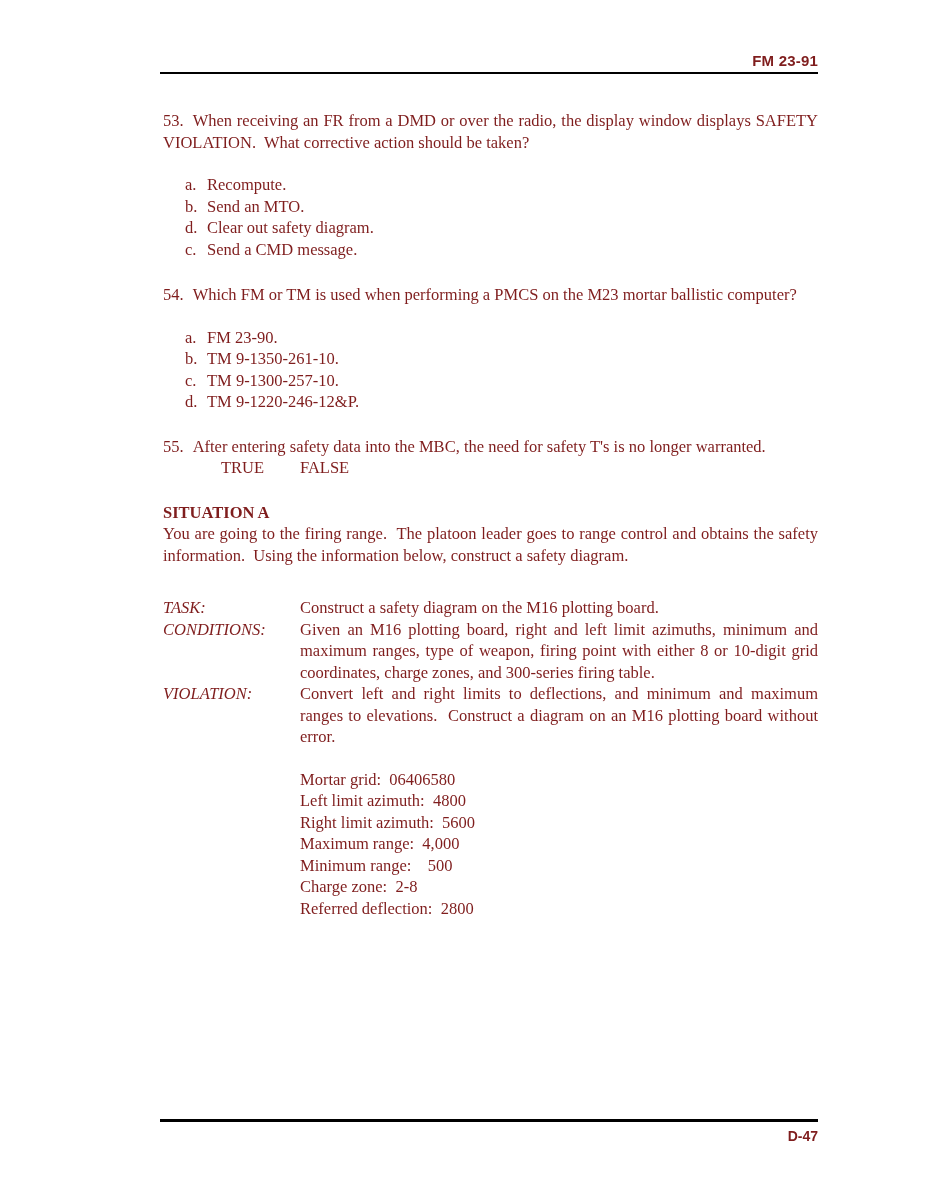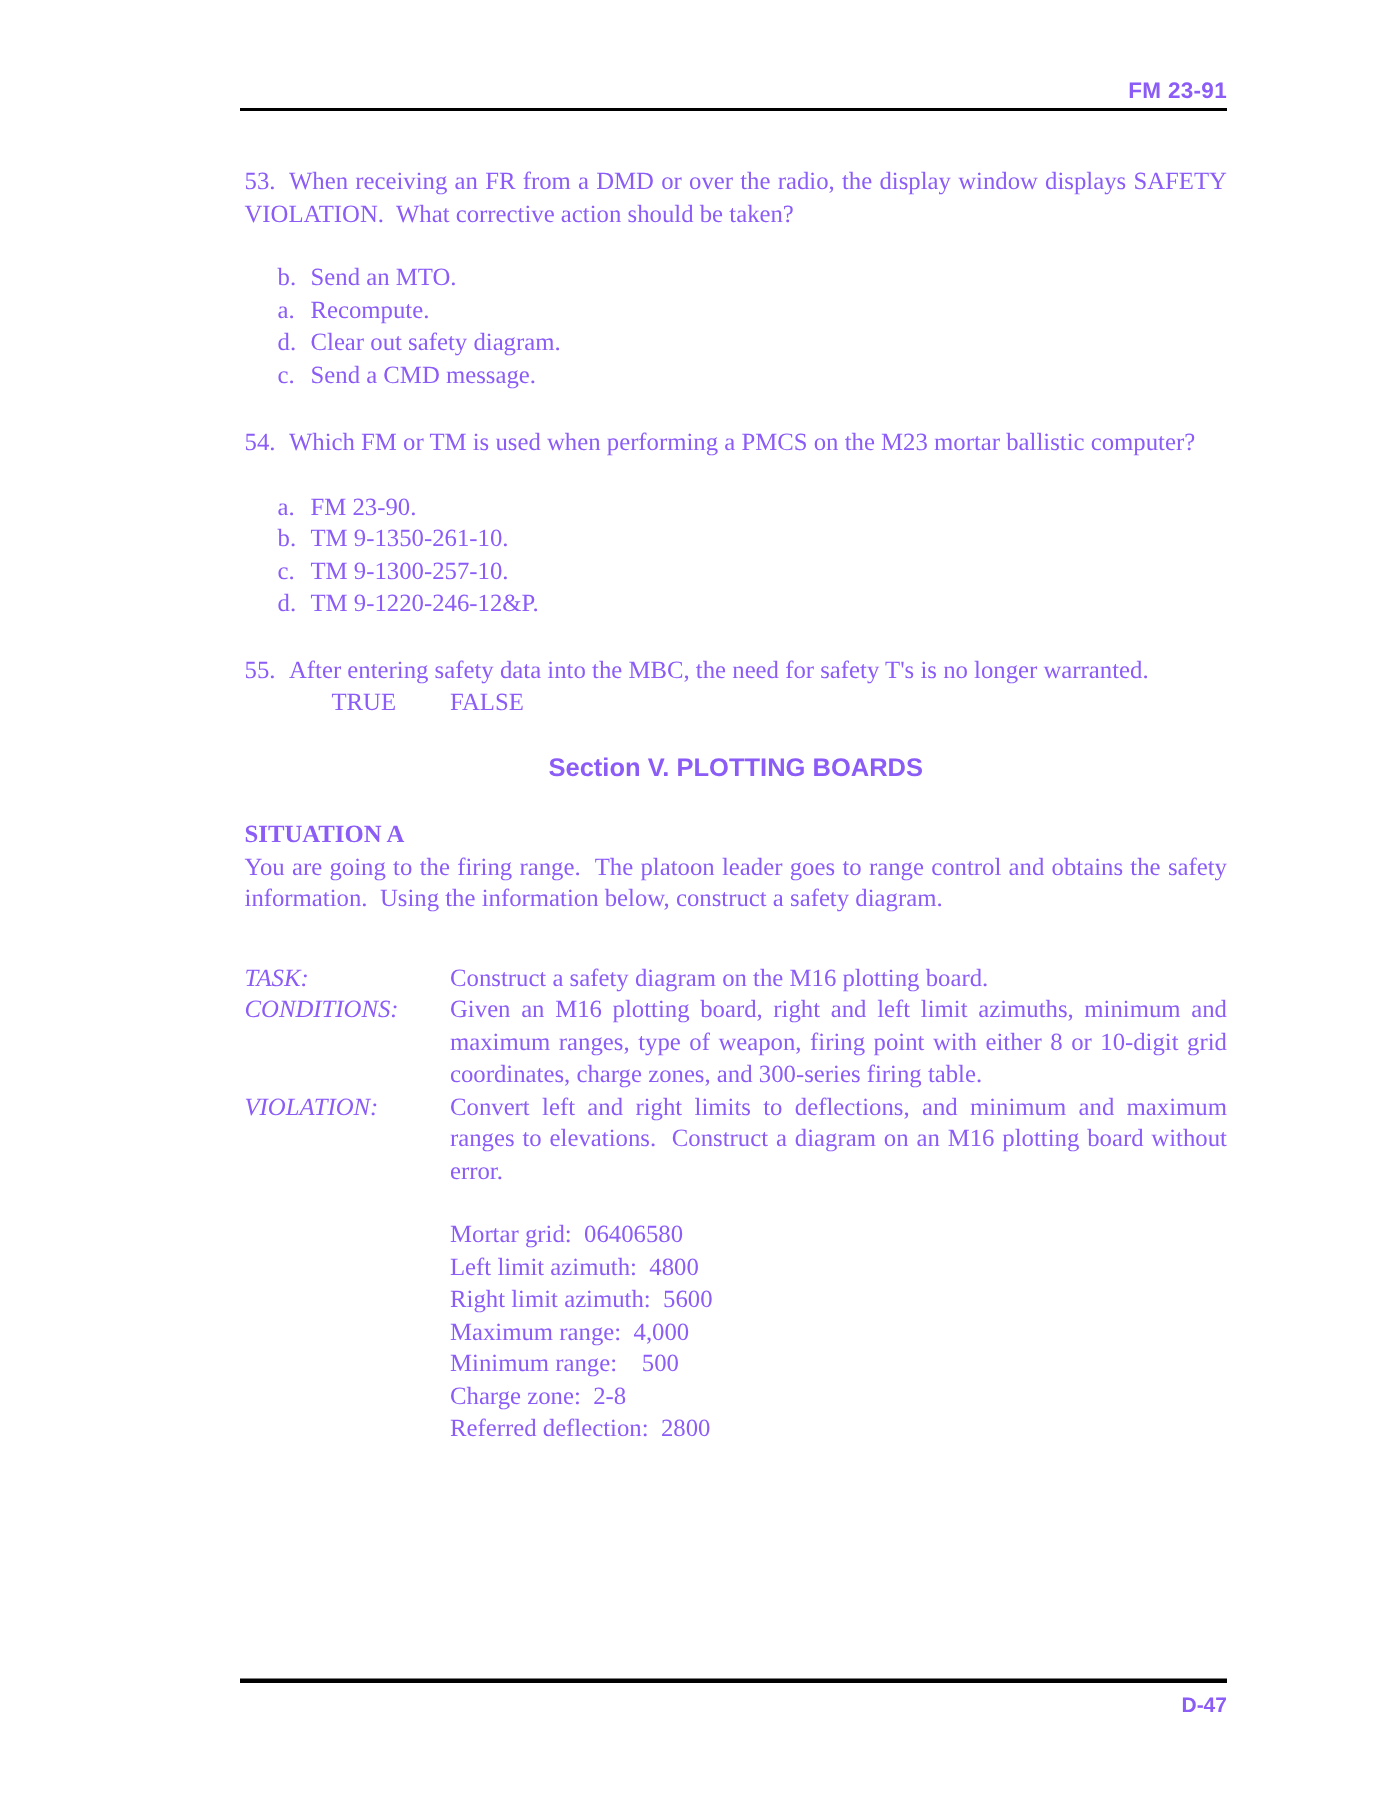--- a/index.html
+++ b/index.html
@@ -1,21 +1,21 @@
 <!DOCTYPE html>
 <html><head>
 <meta charset="utf-8">
 <style>
   html, body { margin: 0; padding: 0; background: #ffffff; }
   .page {
     position: relative;
     width: 926px;
     height: 1198px;
     background: #ffffff;
-    color: #8b5cf6;
+    color: #7f1d1d;
     font-family: "Liberation Serif", serif;
     font-size: 16.5px;
     line-height: 21.5px;
     overflow: hidden;
   }
   
   .header-title {
     position: absolute;
     top: 50px;
     right: 108px;
@@ -97,42 +97,41 @@
 <div class="page">
 
   <span class="header-title">FM 23-91</span>
   <div class="header-rule"></div>
 
   <div class="content">
 
     <p class="q-para" id="q53"><span class="q-num">53.</span><span>When receiving an FR from a DMD or over the radio, the display window displays SAFETY VIOLATION.  What corrective action should be taken?</span></p>
 
     <div class="options">
+      <div class="option"><span class="opt-letter">a.</span><span class="opt-text">Recompute.</span></div>
       <div class="option"><span class="opt-letter">b.</span><span class="opt-text">Send an MTO.</span></div>
-      <div class="option"><span class="opt-letter">a.</span><span class="opt-text">Recompute.</span></div>
       <div class="option"><span class="opt-letter">d.</span><span class="opt-text">Clear out safety diagram.</span></div>
       <div class="option"><span class="opt-letter">c.</span><span class="opt-text">Send a CMD message.</span></div>
     </div>
 
     <p class="q-para" id="q54"><span class="q-num">54.</span><span>Which FM or TM is used when performing a PMCS on the M23 mortar ballistic computer?</span></p>
 
     <div class="options">
       <div class="option"><span class="opt-letter">a.</span><span class="opt-text">FM 23-90.</span></div>
       <div class="option"><span class="opt-letter">b.</span><span class="opt-text">TM 9-1350-261-10.</span></div>
       <div class="option"><span class="opt-letter">c.</span><span class="opt-text">TM 9-1300-257-10.</span></div>
       <div class="option"><span class="opt-letter">d.</span><span class="opt-text">TM 9-1220-246-12&amp;P.</span></div>
     </div>
 
     <p class="q-para" id="q55"><span class="q-num">55.</span><span>After entering safety data into the MBC, the need for safety T's is no longer warranted.</span></p>
 
     <div class="tf-line">
       <span class="true-label">TRUE</span><span class="false-label">FALSE</span>
     </div>
 
-    <h2 class="section-heading">Section V. PLOTTING BOARDS</h2>
 
     <h3 class="situation-title">SITUATION A</h3>
     <p class="q-para intro">You are going to the firing range.  The platoon leader goes to range control and obtains the safety information.  Using the information below, construct a safety diagram.</p>
 
     <div class="deflist">
       <div class="defrow">
         <span class="deflabel">TASK:</span>
           <span class="deftext">Construct a safety diagram on the M16 plotting board.</span>
       </div>
       <div class="defrow">

